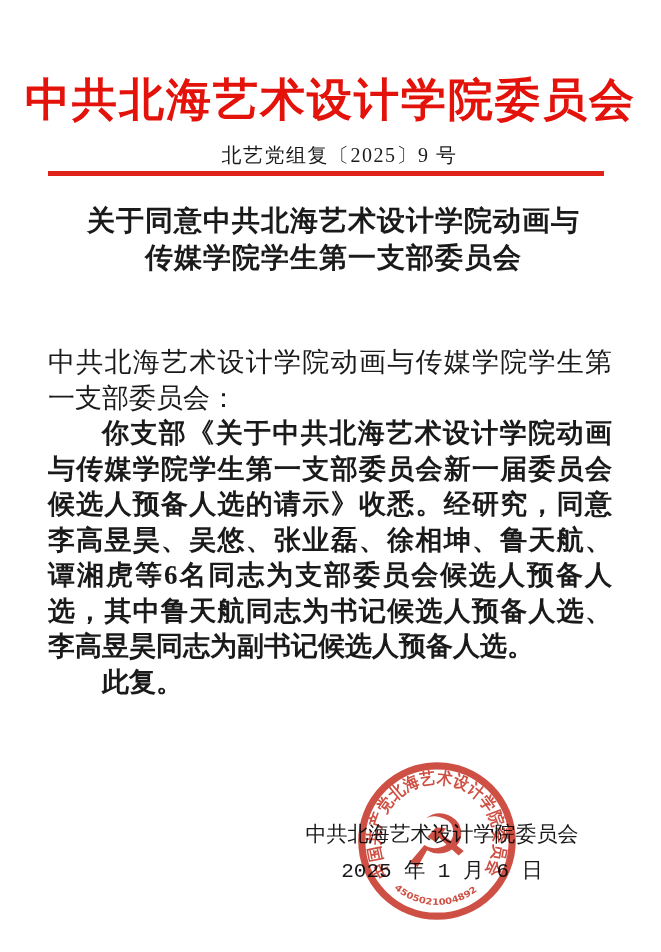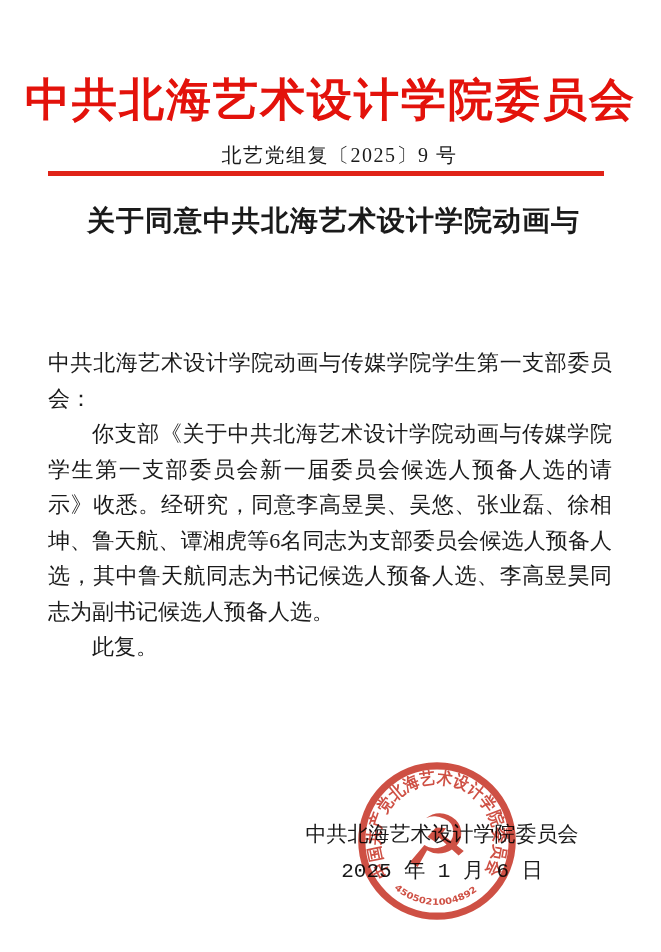--- a/index.html
+++ b/index.html
@@ -46,28 +46,28 @@
     font-size: 28px;
     font-weight: bold;
     letter-spacing: 1px;
     line-height: 37px;
     color: var(--text-black, #1a1a1a);
   }
   .body-text {
     position: absolute;
     top: 329px; left: 48px;
     width: 564px;
-    font-size: 22px;
+    font-size: 27px;
     line-height: 35.5px;
     text-align: justify;
     text-justify: inter-ideograph;
     color: var(--text-black, #1a1a1a);
   }
   .body-text p { margin: 0; }
-  .body-text p.indent { text-indent: 2em; }
+  .body-text p.indent { text-indent: 2em; font-weight: bold; }
   .signature {
     position: absolute;
     top: 801px; left: 303px;
     width: 278px;
     text-align: center;
     font-size: 21px;
     line-height: 35px;
     color: var(--text-black, #1a1a1a);
   }
   .sig-date { margin-top: 2px; font-family: Liberation Mono, monospace; }
@@ -92,20 +92,21 @@
 <div class="page">
 
   <div class="org-title">中共北海艺术设计学院委员会</div>
 
   <div class="doc-number">北艺党组复〔2025〕9 号</div>
 
   <div class="red-rule"></div>
 
   <div class="doc-title">
       <div class="title-line">关于同意中共北海艺术设计学院动画与</div>
+      <div class="title-line">传媒学院学生第一支部委员会</div>
     </div>
 
   <div class="body-text">
       <p class="para">中共北海艺术设计学院动画与传媒学院学生第一支部委员会：</p>
       <p class="para indent">你支部《关于中共北海艺术设计学院动画与传媒学院学生第一支部委员会新一届委员会候选人预备人选的请示》收悉。经研究，同意李高昱昊、吴悠、张业磊、徐相坤、鲁天航、谭湘虎等6名同志为支部委员会候选人预备人选，其中鲁天航同志为书记候选人预备人选、李高昱昊同志为副书记候选人预备人选。</p>
       <p class="para indent">此复。</p>
     </div>
 
   <div class="signature">
     <div class="sig-name">中共北海艺术设计学院委员会</div>

